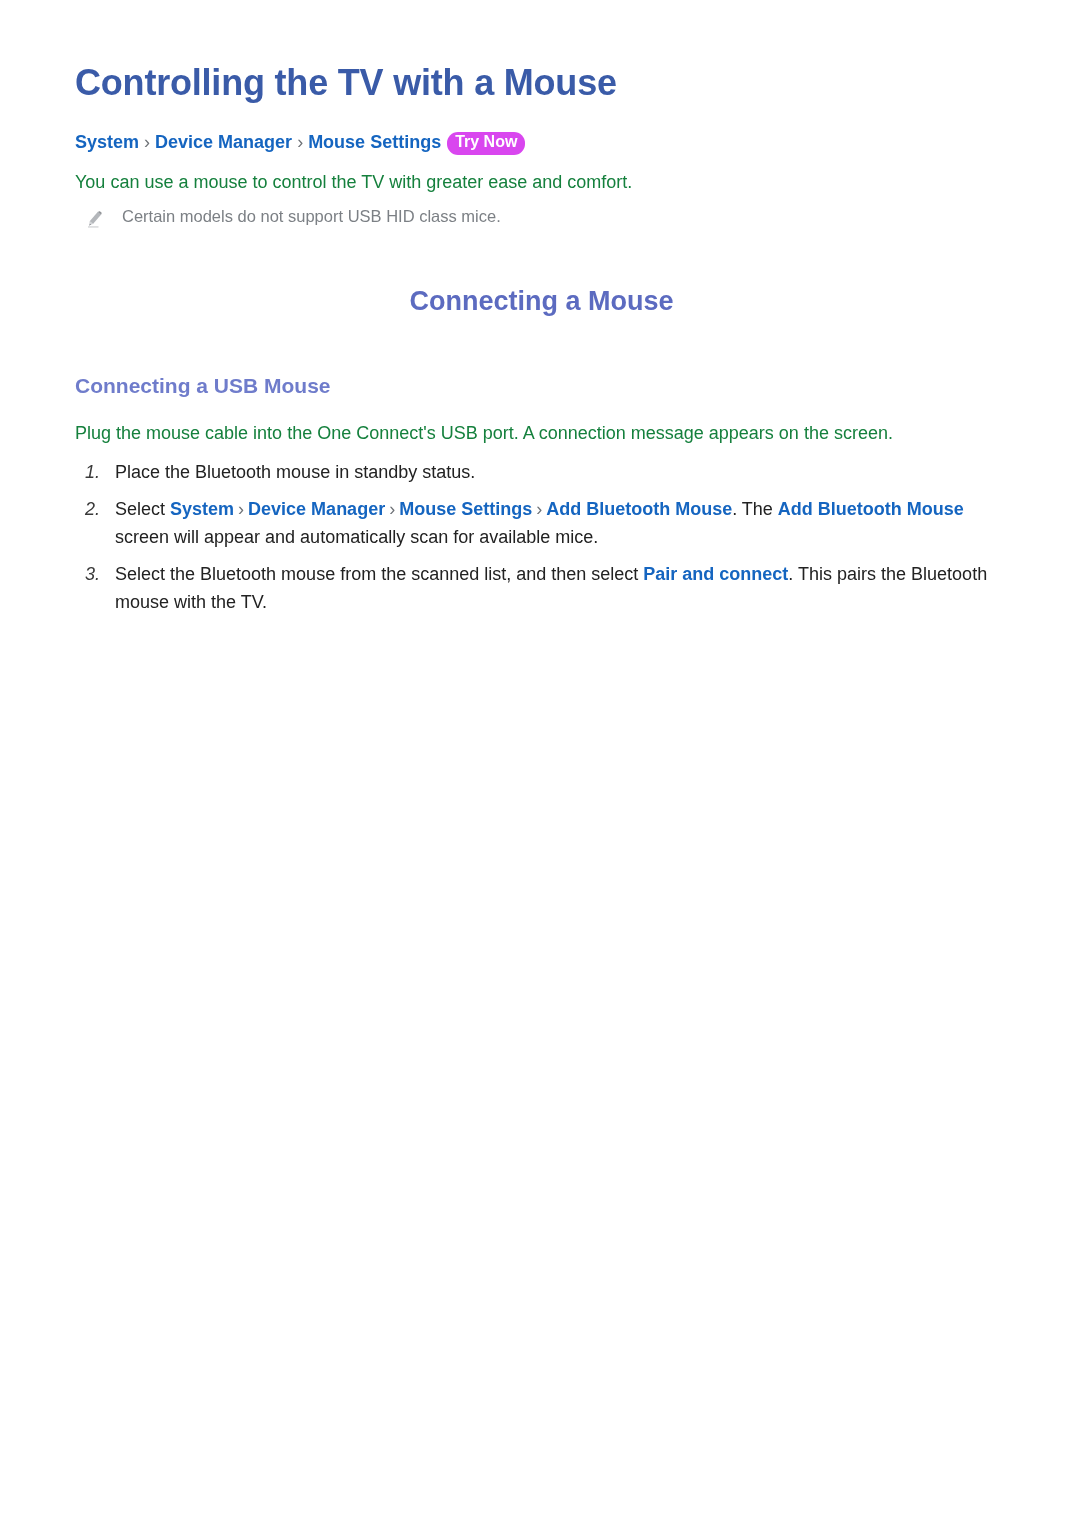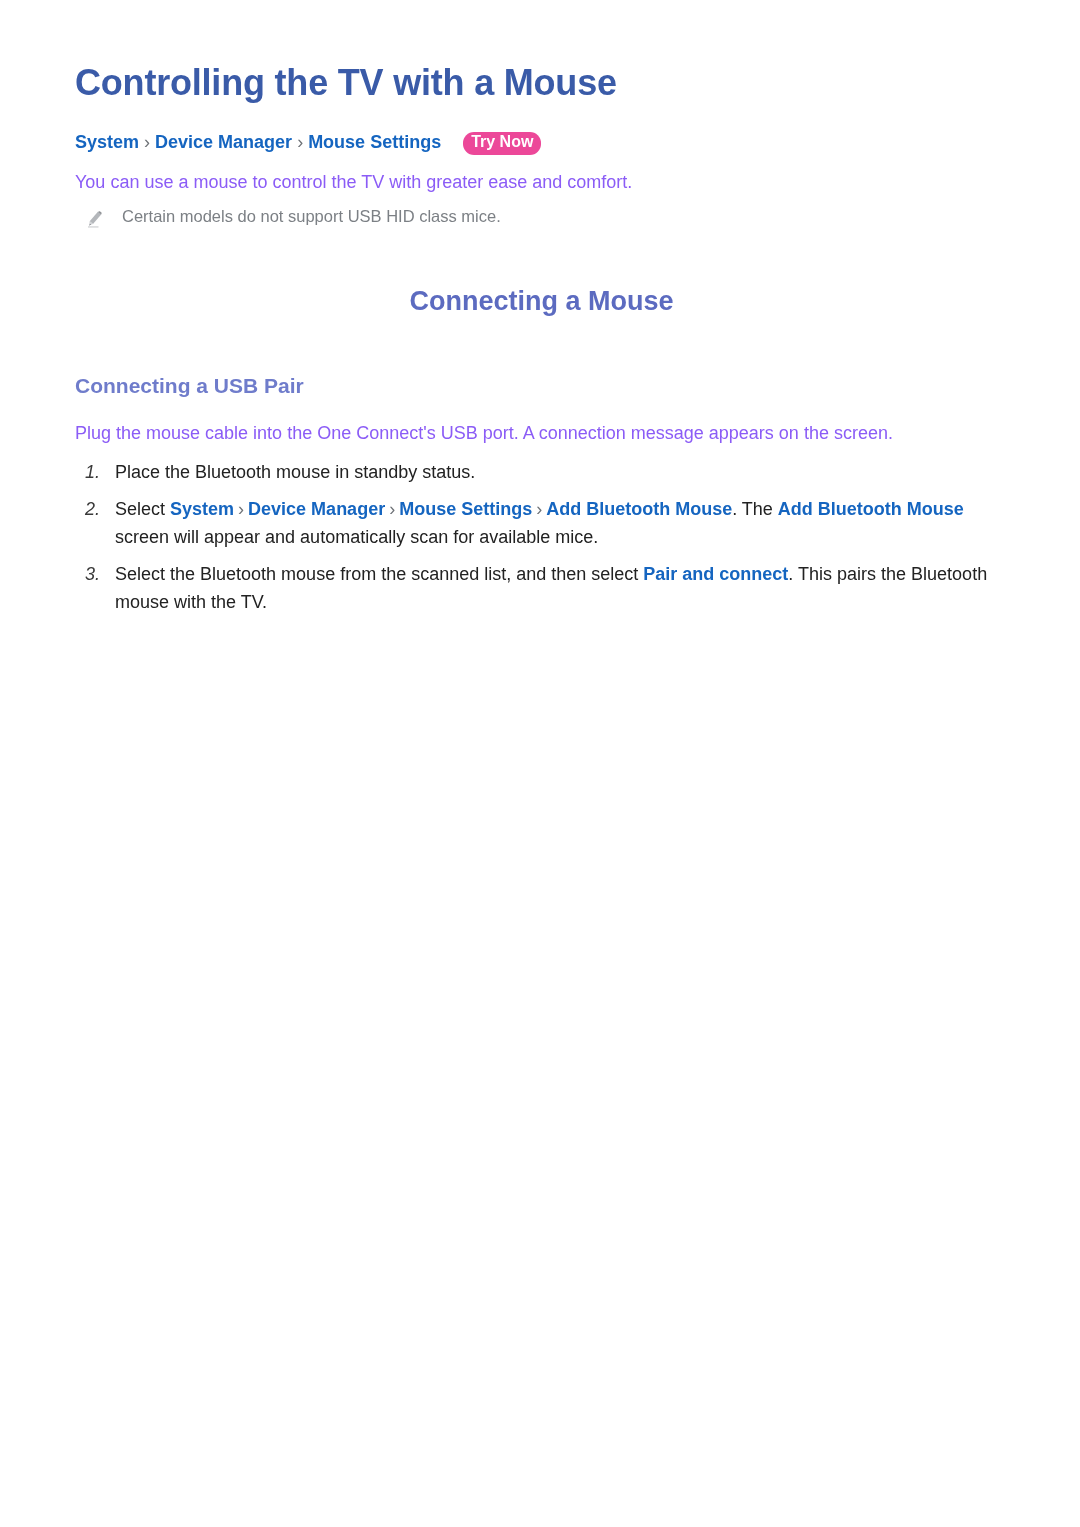--- a/index.html
+++ b/index.html
@@ -43,36 +43,36 @@
   .crumb {
     color: #1565c0;
   }
   .crumb-sep {
     color: #6f7378;
     font-weight: normal;
     padding: 0 5px;
   }
   .try-now {
     display: inline-block;
-    background: #ec4899;
+    background: #d946ef;
     color: #ffffff;
     font-size: 16px;
     font-weight: bold;
     border-radius: 11px;
     padding: 1px 8px 3px 8px;
-    margin-left: 22px;
+    margin-left: 6px;
     vertical-align: 1px;
     line-height: 1.15;
   }
 
   
   .body-text {
     font-size: 18px;
     line-height: 1.5;
-    color: #8b5cf6;
+    color: #15803d;
     margin: 0 0 8px 0;
   }
 
   
   .note {
     display: flex;
     align-items: flex-end;
     color: #7c8085;
     font-size: 16.5px;
     line-height: 1.5;
@@ -162,21 +162,21 @@
           <path d="M2.0 15.4 L3.1 14.0 L4.0 14.8 Z" fill="#6f7378"></path>
           <rect x="1" y="16.4" width="10.5" height="1.1" fill="#c9cbce"></rect>
         </g>
       </svg>
     </span>
     <span class="note-text">Certain models do not support USB HID class mice.</span>
   </div>
 
   <h2 class="h2">Connecting a Mouse</h2>
 
-  <h3 class="h3">Connecting a USB Pair</h3>
+  <h3 class="h3">Connecting a USB Mouse</h3>
 
   <p class="body-text para-usb">Plug the mouse cable into the One Connect's USB port. A connection message appears on the screen.</p>
 
 
   <ol class="steps" id="bluetooth-steps">
       <div>
         <li class="step">
           <span class="step-num">1.</span>
           <span class="step-body"><span>Place the Bluetooth mouse in standby status.</span></span>
         </li>

